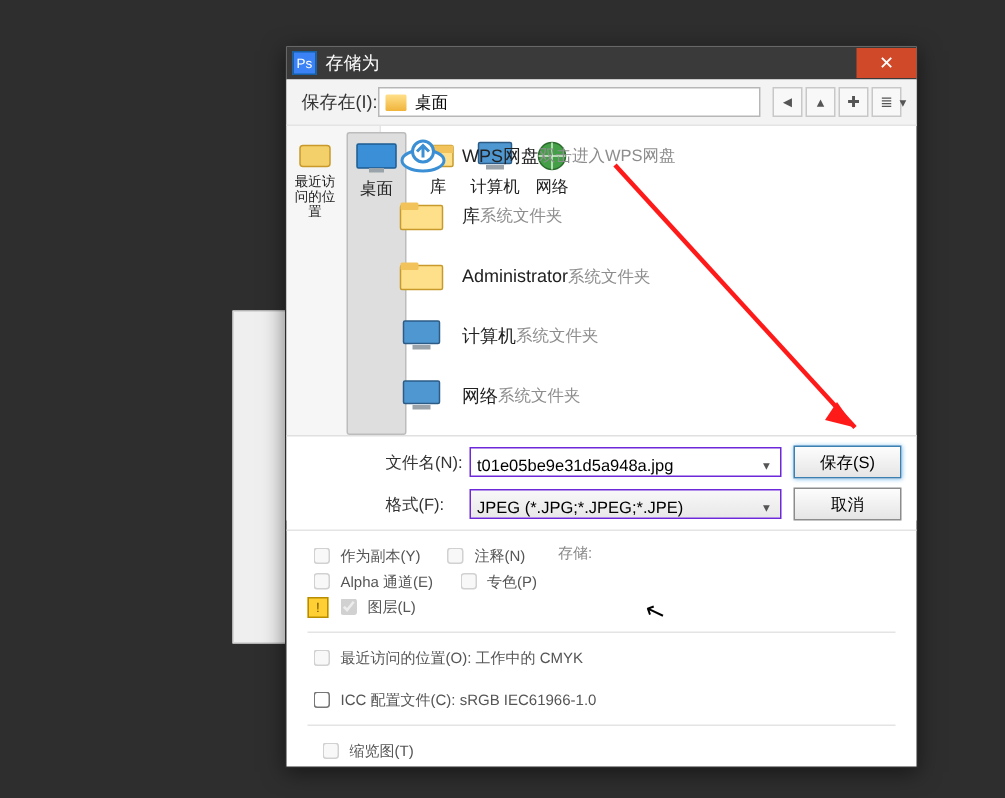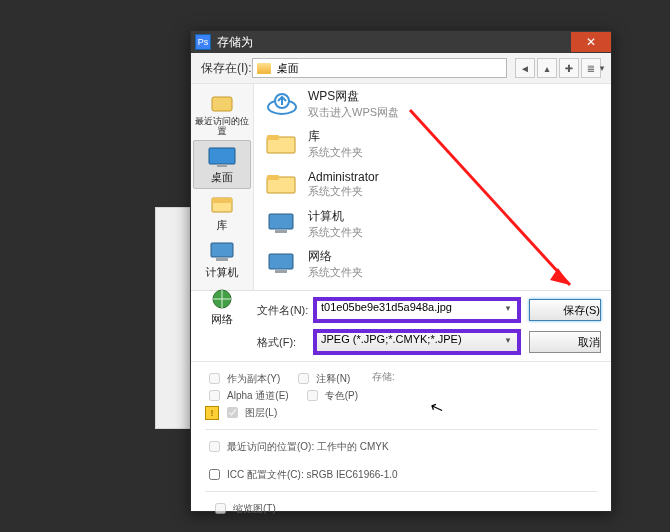--- a/index.html
+++ b/index.html
@@ -9,38 +9,38 @@
   .ps-icon{width:14px;height:14px;background:#3b82f6;color:#fff;font-size:9px;font-weight:normal;display:flex;align-items:center;justify-content:center;margin-right:6px;border:1px solid #1560a6}
   .titlebar-title{flex:1}
   .titlebar-close{width:40px;height:20px;background:#d04a2a;display:flex;align-items:center;justify-content:center;color:#fff;cursor:pointer}
   .toolbar{height:30px;background:#f3f3f3;display:flex;align-items:center;padding:0 10px;border-bottom:1px solid #e4e4e4}
   .toolbar-label{margin-right:0;color:#333}
   .location-combo{flex:1;height:18px;border:1px solid #b7b7b7;background:#fff;display:flex;align-items:center;padding:0 4px;font-size:11px}
   .folder-mini{width:14px;height:11px;background:linear-gradient(#ffe08a,#f0b43a);border-radius:1px;margin-right:6px}
   .toolbar-icons{display:flex;gap:2px;margin-left:8px}
   .tb-icon{width:18px;height:18px;border:1px solid #c8c8c8;background:#f8f8f8;display:flex;align-items:center;justify-content:center;color:#555;font-size:10px}
   .body{display:flex;height:206px}
-  .sidebar{width:62px;background:#f6f6f6;border-right:1px solid #e5e5e5;display:flex;flex-direction:column;padding-top:4px}
+  .sidebar{width:62px;background:#f6f6f6;border-right:1px solid #e5e5e5;display:flex;flex-direction:row;padding-top:4px}
   .side-item{display:flex;flex-direction:column;align-items:center;padding:3px 2px;font-size:11px;color:#222;cursor:pointer}
   .side-item.selected{background:#dedede;border:1px solid #bcbcbc;margin:0 2px;border-radius:2px}
   .side-ico{width:34px;height:26px;display:flex;align-items:center;justify-content:center}
   .main-list{flex:1;overflow:hidden}
   .row{display:flex;align-items:center;height:36px;padding:2px 8px}
   .row-ico{width:40px;height:30px;display:flex;align-items:center;justify-content:center;margin-right:6px}
-  .row-text{display:flex;flex-direction:column}
+  .row-text{display:flex;}
   .row-title{font-size:12px;color:#222}
   .row-sub{font-size:11px;color:#8d8d8d}
   .form-area{padding:6px 10px 0 66px;border-top:1px solid #e0e0e0;background:#fff}
   .form-row{display:flex;align-items:center;margin-bottom:6px}
   .form-label{width:56px;font-size:11px;color:#333}
-  .combo{flex:1;height:18px;border:4px solid #6d28d9;background:#fff;display:flex;align-items:flex-start;padding:0 4px;font-size:11px;position:relative}
+  .combo{flex:1;height:18px;border:1px solid #6d28d9;background:#fff;display:flex;align-items:flex-end;padding:0 4px;font-size:11px;position:relative}
   .combo.format{background:linear-gradient(#f8f8f8,#e8e8e8)}
   .combo-arrow{position:absolute;right:2px;width:14px;height:14px;display:flex;align-items:center;justify-content:center;color:#555;font-size:9px}
   .btn-col{display:flex;flex-direction:column;gap:6px;margin-left:8px}
-  .btn{width:70px;height:20px;border:1px solid #8c8c8c;background:linear-gradient(#fdfdfd,#e5e5e5);display:flex;align-items:center;justify-content:flex-end;font-size:11px;cursor:pointer}
+  .btn{width:70px;height:20px;border:1px solid #8c8c8c;background:linear-gradient(#fdfdfd,#e5e5e5);display:flex;align-items:center;justify-content:center;font-size:11px;cursor:pointer}
   .btn.save{border:1px solid #3c7fb1;box-shadow:0 0 3px #6fb7e9}
   .lower{padding:8px 14px 8px 14px;border-top:1px solid #e4e4e4;color:#555;font-size:10px}
   .section-title{color:#777;margin-bottom:4px}
   .cb{display:flex;align-items:center;gap:4px;font-size:10px;color:#555;margin-right:14px}
   .cb input{width:11px;height:11px}
   .warn{display:flex;align-items:center;gap:4px;margin-left:56px;font-size:10px;color:#555}
   .warn-ico{width:12px;height:12px;background:#ffcf33;border:1px solid #b88e00;display:flex;align-items:center;justify-content:center;font-size:9px;color:#6b5100}
   .hr{height:1px;background:#e4e4e4;margin:8px 0}
   .bottom-row{display:flex;justify-content:space-between;padding:0 6px}
   .arrow{position:absolute;pointer-events:none}
@@ -208,21 +208,21 @@
       </div>
       <div class="btn-col">
         <div class="btn save">
             <span>保存(S)</span>
           </div>
       </div>
     </div>
     <div class="form-row">
       <span class="form-label">格式(F):</span>
       <div class="combo format">
-        <span>JPEG (*.JPG;*.CMYK;*.JPE)</span>
+        <span>JPEG (*.JPG;*.JPEG;*.JPE)</span>
         <span class="combo-arrow">▾</span>
       </div>
       <div class="btn-col">
         <div class="btn">
             <span>取消</span>
           </div>
       </div>
     </div>
   </div>
 

